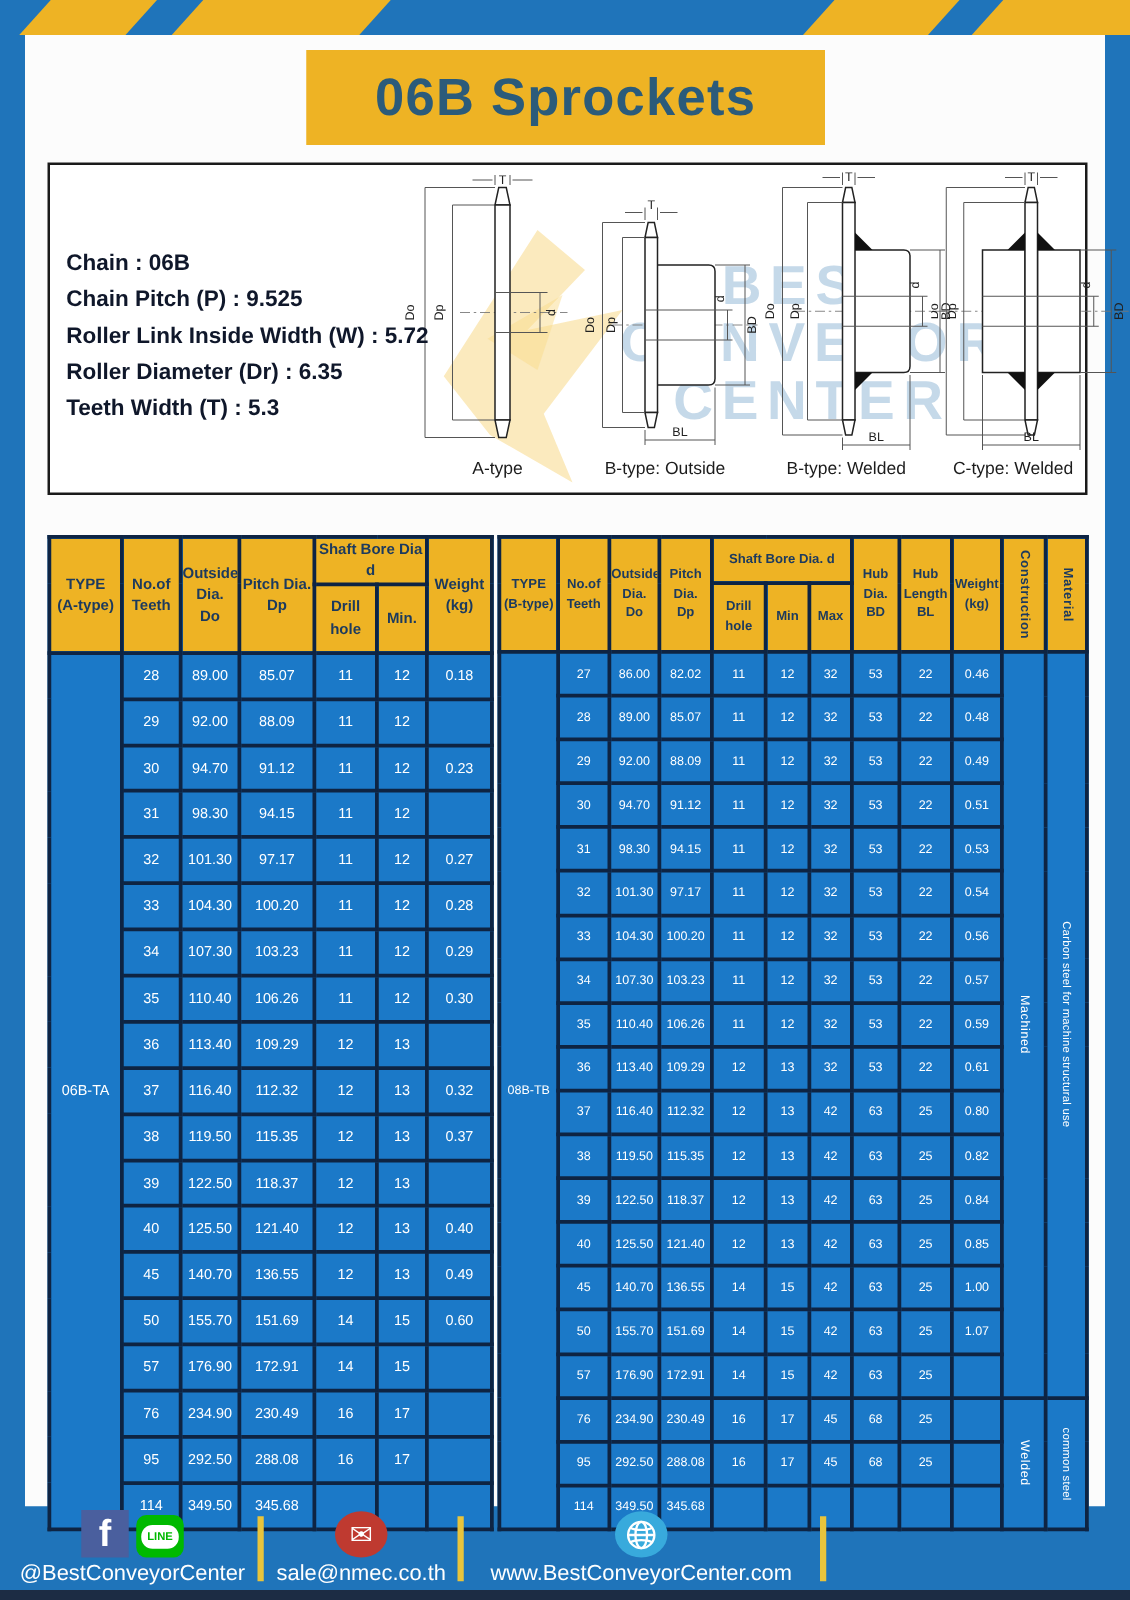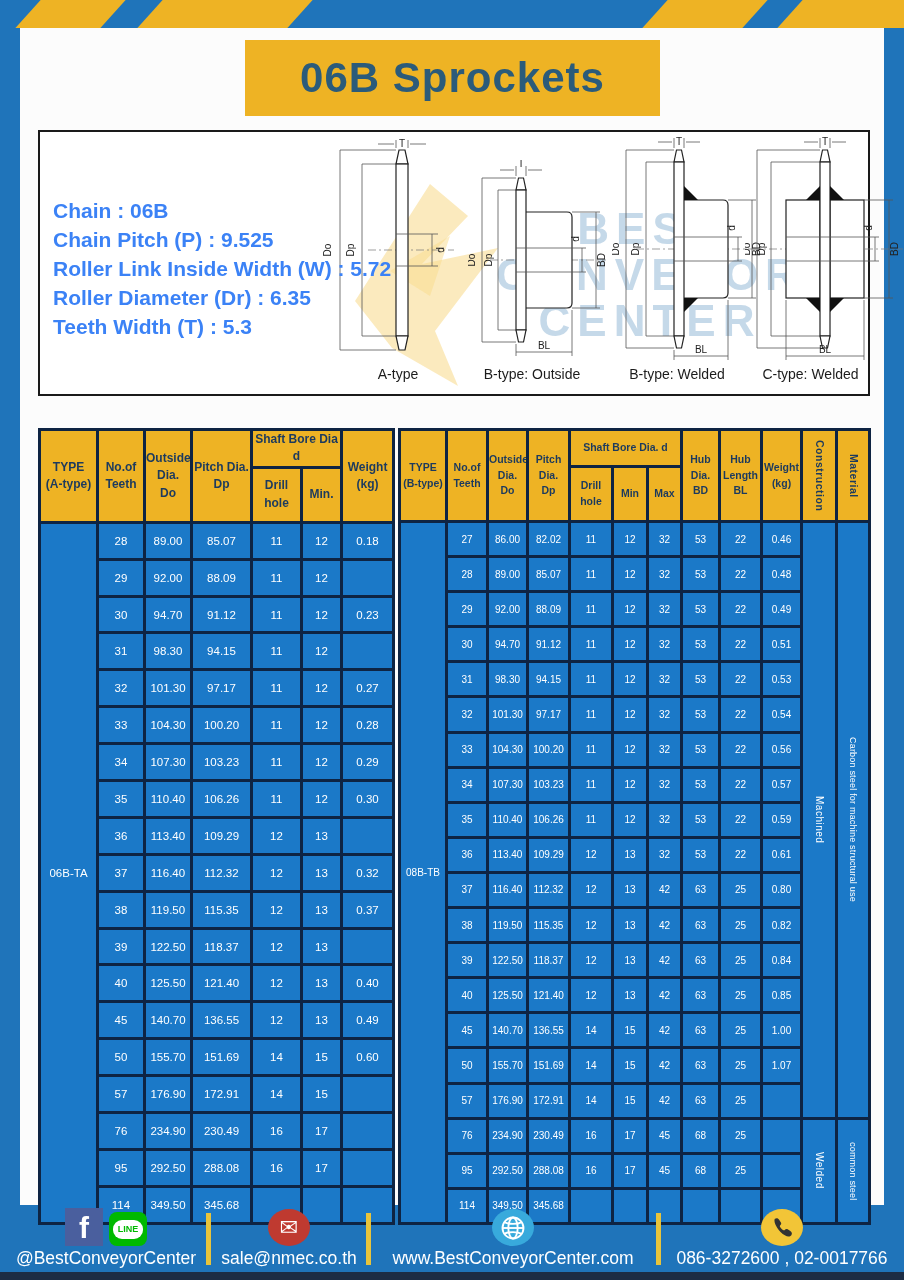--- a/index.html
+++ b/index.html
@@ -3,21 +3,21 @@
 <meta charset="utf-8">
 <style>
   html,body{margin:0;padding:0;}
   body{font-family:"Liberation Sans","DejaVu Sans",sans-serif;}
   .page{position:relative;width:904px;height:1280px;background:#1f74ba;overflow:hidden;}
   .stripe{position:absolute;top:0;height:28px;background:#eeb324;transform:skewX(-42deg);}
   .white-panel{position:absolute;left:20px;top:28px;width:864px;height:1177px;background:#fcfcfc;}
   .title-box{position:absolute;left:225px;top:12px;width:415px;height:76px;background:#eeb324;display:flex;align-items:center;justify-content:center;text-align:right;}
   .title-box h1{margin:0;font-size:42px;font-weight:bold;color:#2b5b7a;letter-spacing:1px;}
   .diagram-panel{position:absolute;left:18px;top:102px;width:828px;height:262px;background:#fff;border:2px solid #1a1a1a;}
-  .specs{position:absolute;left:13px;top:64px;font-size:21px;font-weight:bold;color:#3b82f6;line-height:29px;white-space:nowrap;z-index:3;}
+  .specs{position:absolute;left:13px;top:64px;font-size:18px;font-weight:bold;color:#0f172a;line-height:29px;white-space:nowrap;z-index:3;}
   .wm-bird{position:absolute;left:290px;top:44px;z-index:1;}
   .wm-text{position:absolute;left:445px;top:74px;width:330px;z-index:1;text-align:center;
            font-weight:bold;font-size:44px;line-height:46px;letter-spacing:7px;color:rgba(140,180,212,0.5);}
   .diag{position:absolute;z-index:2;}
   .caption{position:absolute;top:234px;z-index:3;font-size:14px;color:#1c1c1c;text-align:center;}
   .part{fill:#fff;stroke:#222;stroke-width:1.2;}
   .solid{fill:#111;stroke:none;}
   .dim{stroke:#555;stroke-width:0.8;fill:none;}
   .cl{stroke:#777;stroke-width:0.7;stroke-dasharray:8 3 2 3;fill:none;}
   .dtxt{font-size:10px;fill:#222;}
@@ -715,24 +715,16 @@
         <svg width="28" height="28" viewBox="0 0 24 24" fill="none" stroke="#fff" stroke-width="1.6">
           <circle cx="12" cy="12" r="9"></circle>
           <ellipse cx="12" cy="12" rx="4" ry="9"></ellipse>
           <line x1="3" y1="12" x2="21" y2="12"></line>
           <path d="M4.5 7 C8 9 16 9 19.5 7 M4.5 17 C8 15 16 15 19.5 17"></path>
         </svg>
       </div>
       <div class="flabel">www.BestConveyorCenter.com</div>
     </div>
     <div class="fsep" style="left:656px;"></div>
-    <div class="fsec" style="left:664px;width:236px;">
-      <div class="circ icon-phone">
-        <svg width="26" height="26" viewBox="0 0 24 24">
-          <path d="M5.5 3.5 C7 2.5 8.5 3 9.5 4.5 L11 7 C11.6 8 11.2 9 10.2 9.8 C9.8 10.2 10 11.2 11.5 12.7 C13 14.2 14 14.4 14.4 14 C15.2 13 16.2 12.6 17.2 13.2 L19.7 14.7 C21.2 15.7 21.6 17.2 20.6 18.6 C19 20.8 15 20.1 10.6 15.7 C6.2 11.3 4 5 5.5 3.5 Z" fill="#333"></path>
-        </svg>
-      </div>
-      <div class="flabel">086-3272600 , 02-0017766</div>
-    </div>
   </div>
 
   <div class="bottom-strip"></div>
 </div>
 
 </body></html>

